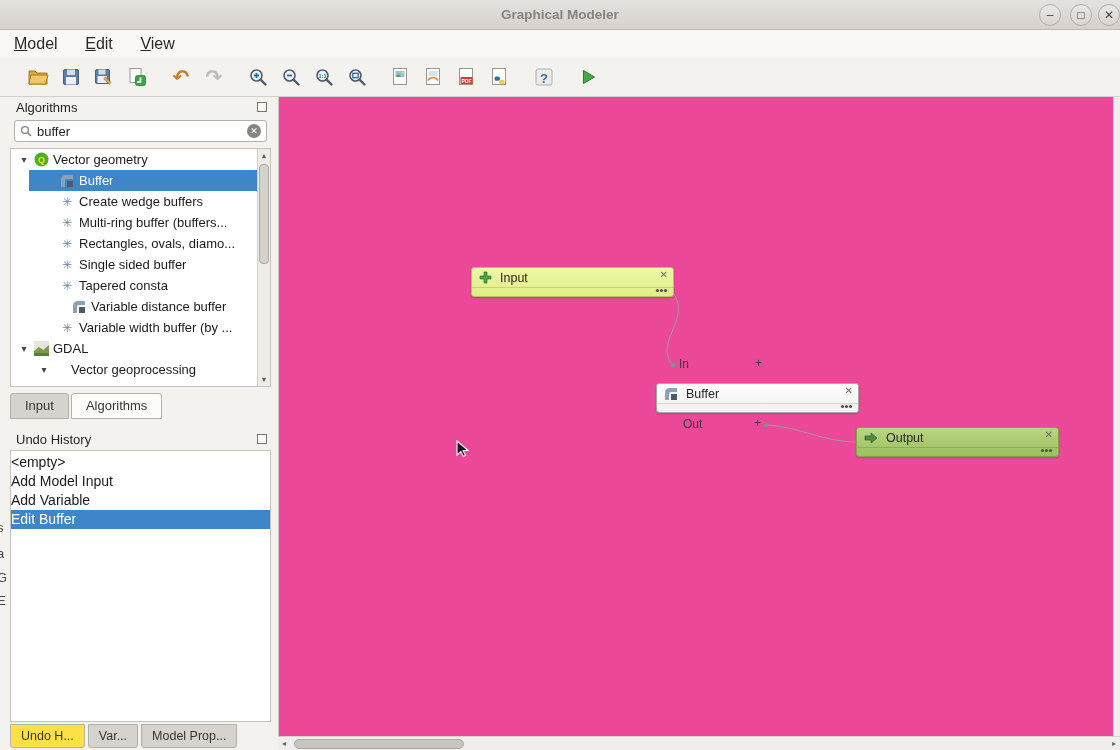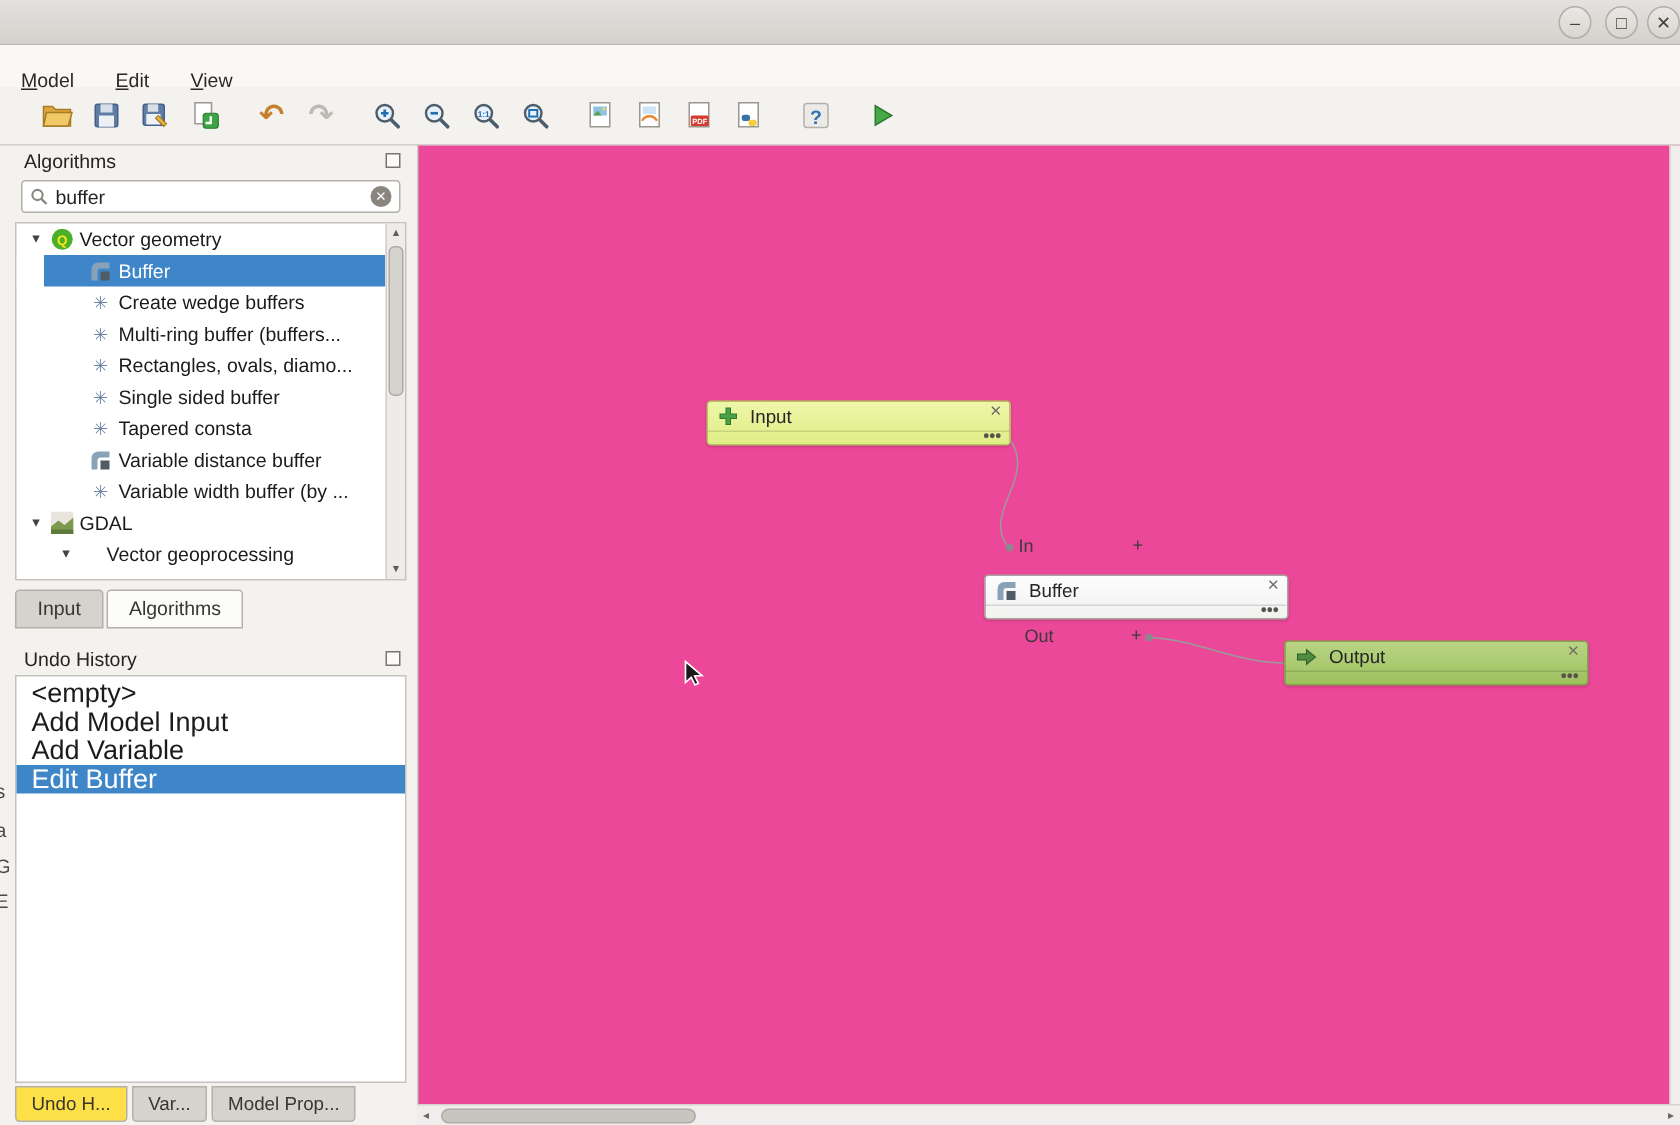--- a/index.html
+++ b/index.html
@@ -3,21 +3,21 @@
 <meta charset="utf-8">
 <style>
 *{box-sizing:border-box;margin:0;padding:0}
 html,body{width:1120px;height:750px}
 body{position:relative;overflow:hidden;background:#f4f2ef;font-family:"Liberation Sans","DejaVu Sans",sans-serif;font-size:13px;color:#1b1b1b}
 svg{display:block}
 .titlebar{position:absolute;left:0;top:0;width:100%;height:30px;background:linear-gradient(#e4e1de,#d5d1cd);border-bottom:1px solid #bcb8b3}
 .title{position:absolute;left:0;right:0;top:7px;text-align:center;font-weight:bold;font-size:13.5px;color:#87837f}
 .winbtn{position:absolute;top:4px;width:22px;height:22px;border:1px solid #b2aea9;border-radius:50%;background:linear-gradient(#eae7e4,#d9d5d1);color:#47443f;font-size:12px;line-height:20px;text-align:center}
 .menubar{position:absolute;left:0;top:30px;width:100%;height:28px;background:#f9f8f7}
-.menu-item{display:inline-block;padding:5px 10px 4px;margin:11px 0 0 4px;font-size:13px;color:#2c2925}
+.menu-item{display:inline-block;padding:5px 10px 4px;margin:0 0 0 4px;font-size:16px;color:#2c2925}
 .menu-item::first-letter{text-decoration:underline}
 .toolbar{position:absolute;left:0;top:58px;width:100%;height:39px;border-bottom:1px solid #d3cfca;display:flex;align-items:center;padding-left:23px}
 .tbtn{width:30px;height:30px;margin-right:3px;flex:none;display:flex;align-items:center;justify-content:center;border-radius:3px}
 .tgap{width:11px;flex:none}
 .glyph-undo{font-size:20px;line-height:1;font-weight:bold;color:#c5802f}
 .glyph-redo{font-size:20px;line-height:1;font-weight:bold;color:#bdb9b3}
 .phead{position:absolute;font-size:13px;color:#262421}
 .float-btn{position:absolute;width:10px;height:10px;border:1px solid #79756f;background:#fbfaf9}
 .searchbox{position:absolute;left:14px;top:120px;width:253px;height:22px;border:1px solid #b3afa9;border-radius:3px;background:#fff;display:flex;align-items:center;padding:0 5px;gap:5px}
 .search-text{flex:1;font-size:13px;color:#232323}
@@ -34,21 +34,21 @@
 .alg-glyph{font-size:12px;color:#6d88a5}
 .vscroll{position:absolute;right:0;top:0;bottom:0;width:13px;background:#eeece9;border-left:1px solid #d2cec9}
 .vs-btn{height:13px;text-align:center;font-size:7px;line-height:13px;color:#5f5b56}
 .vs-thumb{position:absolute;left:1px;width:10px;top:15px;height:100px;border:1px solid #aeaaa4;background:#d6d2cd;border-radius:4px}
 .tabs{position:absolute;display:flex}
 .tab{height:26px;line-height:24px;padding:0 14px;border:1px solid #b4b0aa;background:#d6d2cd;color:#39362f;font-size:13px;border-radius:3px 3px 0 0;margin-right:2px}
 .tab.active{background:#fcfcfb}
 .btab{height:24px;line-height:22px;padding:0 10px;border:1px solid #b4b0aa;background:#d6d2cd;color:#39362f;font-size:12.5px;border-radius:0 0 3px 3px;margin-right:3px}
 .btab.active{background:#fde047}
 .undo-list{position:absolute;left:10px;top:450px;width:261px;height:272px;background:#fff;border:1px solid #c5c1bc;padding-top:2px}
-.urow{height:19px;line-height:19px;padding-left:10px;font-size:18px}
+.urow{height:19px;line-height:19px;padding-left:0;font-size:14px}
 .urow.sel{background:#3e86c8;color:#fff}
 .canvas{position:absolute;left:278px;top:97px;width:860px;height:639px;background:#ec4899;border-left:1px solid #cac6c1}
 .wires{position:absolute;left:0;top:0}
 .node{position:absolute;width:203px;height:30px;border:1px solid;border-radius:3px;box-shadow:0 1px 2px rgba(0,0,0,.18);font-size:12.5px}
 .node-head{position:absolute;left:0;top:0;right:0;height:19px;display:flex;align-items:center;padding-left:7px;gap:8px}
 .node-divider{position:absolute;left:0;right:0;top:19px;border-top:1px solid rgba(0,0,0,.13)}
 .node-input{background:linear-gradient(#eef6a8,#dfee86);border-color:#b5c25f}
 .node-algo{background:linear-gradient(#fdfdfd,#f1f1f0);border-color:#a9a5a0}
 .node-output{background:linear-gradient(#b9d484,#9dc05e);border-color:#84a348}
 .ndel{position:absolute;right:5px;top:1px;font-size:10px;font-weight:bold;color:#716d68}
@@ -60,20 +60,21 @@
 .hs-arrow{position:absolute;top:0;font-size:8px;line-height:14px;color:#6b6762}
 .hs-thumb{position:absolute;left:16px;top:2px;width:170px;height:10px;background:#c8c4bf;border:1px solid #aeaaa4;border-radius:5px}
 .vstrip{position:absolute;left:1113px;top:97px;width:7px;height:639px;background:#f0eeec;border-left:1px solid #ddd9d4}
 .fragment{position:absolute;left:-3px;width:9px;overflow:hidden;font-size:13px;color:#4c4946}
 .cursor{position:absolute}
 </style>
 </head>
 <body>
 
 <div class="titlebar">
+  <div class="title">Graphical Modeler</div>
   <div class="winbtn" style="right:59px"><span>–</span></div>
   <div class="winbtn" style="right:28px"><span>□</span></div>
   <div class="winbtn" style="right:0px"><span>✕</span></div>
 </div>
 
 <div class="menubar">
   <span class="menu-item">Model</span>
   <span class="menu-item">Edit</span>
   <span class="menu-item">View</span>
 </div>
@@ -240,21 +241,21 @@
       <span class="tlabel">Rectangles, ovals, diamo...</span>
     </div>
     <div class="trow" style="padding-left:46px">
       <span class="ticon alg-glyph">✳</span>
       <span class="tlabel">Single sided buffer</span>
     </div>
     <div class="trow" style="padding-left:46px">
       <span class="ticon alg-glyph">✳</span>
       <span class="tlabel">Tapered consta</span>
     </div>
-    <div class="trow" style="padding-left:46px">
+    <div class="trow" style="padding-left:58px">
       <span class="ticon">
           <svg width="14" height="14" viewBox="0 0 14 14">
             <path d="M1 13 L1 6 Q1 1 6 1 L13 1 L13 5 L7 5 Q5 5 5 7 L5 13 Z" fill="#8aa2b8"></path>
             <rect x="7" y="7" width="6" height="6" fill="#4f5b66"></rect>
           </svg>
         </span>
       <span class="tlabel">Variable distance buffer</span>
     </div>
     <div class="trow" style="padding-left:46px">
       <span class="ticon alg-glyph">✳</span>

